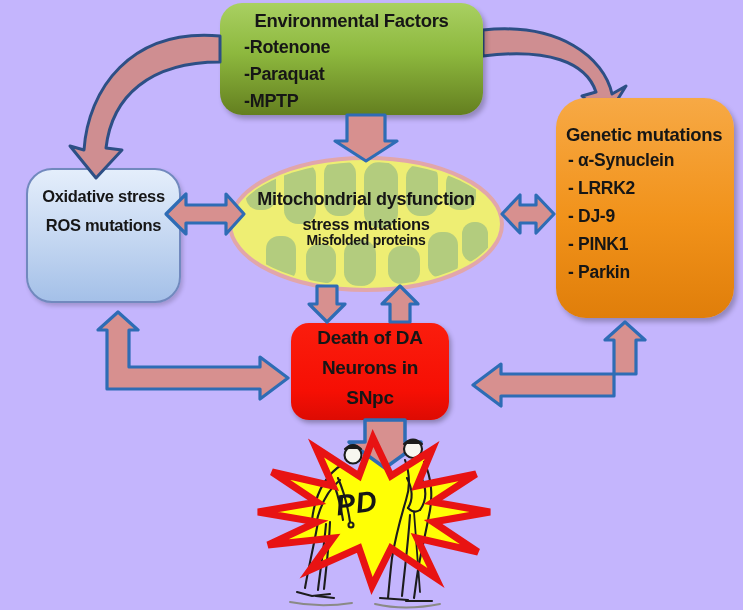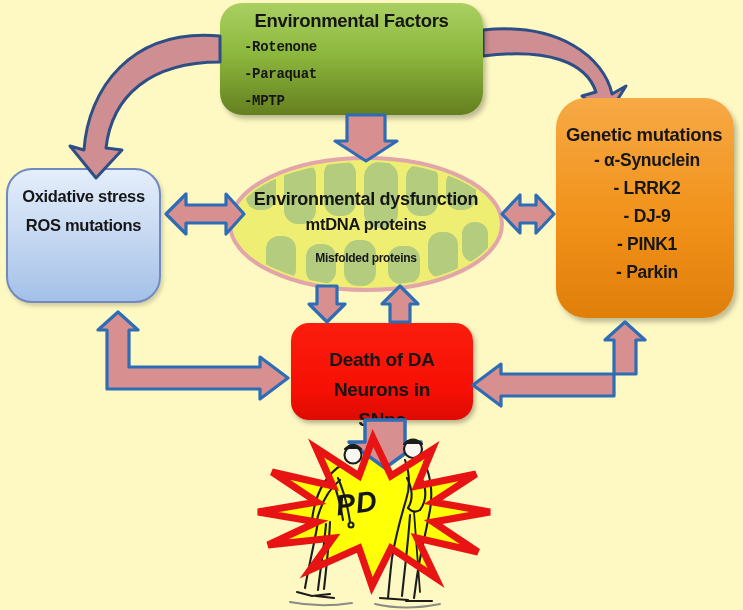--- a/index.html
+++ b/index.html
@@ -1,56 +1,56 @@
 <!DOCTYPE html>
 <html><head>
 <meta charset="utf-8">
 <style>
   html,body{margin:0;padding:0;background:#ffffff;}
-  #stage{position:relative;width:743px;height:610px;background:#fef9c3;overflow:hidden;
+  #stage{position:relative;width:743px;height:610px;background:#c4b5fd;overflow:hidden;
          font-family:"Liberation Sans",sans-serif;font-weight:bold;color:#161616;}
   #stage *{box-sizing:border-box;}
   svg{position:absolute;left:0;top:0;}
   #bg-layer{z-index:0;}
   .box{position:absolute;z-index:1;}
   #fg-layer{z-index:2;pointer-events:none;}
   .txt{letter-spacing:-0.3px;}
 
   
   .env-box{left:220px;top:3px;width:263px;height:112px;border-radius:22px;
     background:linear-gradient(180deg,#a9d062 0%,#8db83e 45%,#647f1f 100%);
     box-shadow:3px 4px 5px rgba(0,0,0,.25);}
   .env-title{text-align:center;padding-top:7px;font-size:18.5px;}
   .env-items{padding-left:24px;padding-top:2px;}
-  .env-item{font-size:14px;line-height:27px;font-family:Liberation Mono, monospace;}
+  .env-item{font-size:18px;line-height:27px;}
 
   
-  .oxi-box{left:6px;top:168px;width:155px;height:135px;border-radius:26px;
+  .oxi-box{left:26px;top:168px;width:155px;height:135px;border-radius:26px;
     background:linear-gradient(180deg,#e4eefb 0%,#c3d6f1 55%,#a4c0e8 100%);
     border:2px solid #7189be;box-shadow:2px 3px 4px rgba(0,0,0,.18);
     text-align:center;padding-top:12px;}
   .oxi-line{font-size:16.5px;line-height:29px;}
 
   
   .mito-line{position:absolute;left:226px;width:280px;text-align:center;z-index:1;}
   .mito-l0{top:189px;font-size:18px;}
   .mito-l1{top:215px;font-size:16.5px;}
-  .mito-l2{top:251px;font-size:12px;}
+  .mito-l2{top:232px;font-size:14px;}
 
   
   .gen-box{left:556px;top:98px;width:178px;height:220px;border-radius:30px;
     background:linear-gradient(180deg,#f7a945 0%,#f1921a 55%,#e07e0a 100%);
     box-shadow:3px 4px 5px rgba(0,0,0,.25);padding:26px 8px 0 8px;}
   .gen-title{font-size:18.5px;padding-left:2px;}
-  .gen-item{font-size:17.5px;line-height:28px;padding-left:4px;text-align:center;}
+  .gen-item{font-size:17.5px;line-height:28px;padding-left:4px;}
 
   
-  .death-box{left:291px;top:323px;width:182px;height:97px;border-radius:18px;
+  .death-box{left:291px;top:323px;width:158px;height:97px;border-radius:18px;
     background:linear-gradient(180deg,#fb1d0d 0%,#f60f04 70%,#dd0b03 100%);
-    box-shadow:2px 3px 5px rgba(0,0,0,.3);text-align:center;padding-top:22px;}
+    box-shadow:2px 3px 5px rgba(0,0,0,.3);text-align:center;padding-top:0;}
   .death-line{font-size:19px;line-height:30px;}
 
   
   .pd-label{position:absolute;left:336px;top:487px;z-index:3;font-size:29px;
     font-style:italic;transform:rotate(-7deg);letter-spacing:0.5px;}
 </style>
 </head>
 <body>
 
 <div id="stage">
@@ -88,22 +88,22 @@
       <div class="txt env-item">-Paraquat</div>
       <div class="txt env-item">-MPTP</div>
     </div>
   </div>
 
   <div class="box oxi-box">
     <div class="txt oxi-line">Oxidative stress</div>
     <div class="txt oxi-line">ROS mutations</div>
   </div>
 
-  <div class="txt mito-line mito-l0">Environmental dysfunction</div>
-  <div class="txt mito-line mito-l1">mtDNA proteins</div>
+  <div class="txt mito-line mito-l0">Mitochondrial dysfunction</div>
+  <div class="txt mito-line mito-l1">stress mutations</div>
   <div class="txt mito-line mito-l2">Misfolded proteins</div>
 
   <div class="box gen-box">
     <div class="txt gen-title">Genetic mutations</div>
     <div class="txt gen-item">- α-Synuclein</div>
     <div class="txt gen-item">- LRRK2</div>
     <div class="txt gen-item">- DJ-9</div>
     <div class="txt gen-item">- PINK1</div>
     <div class="txt gen-item">- Parkin</div>
   </div>

